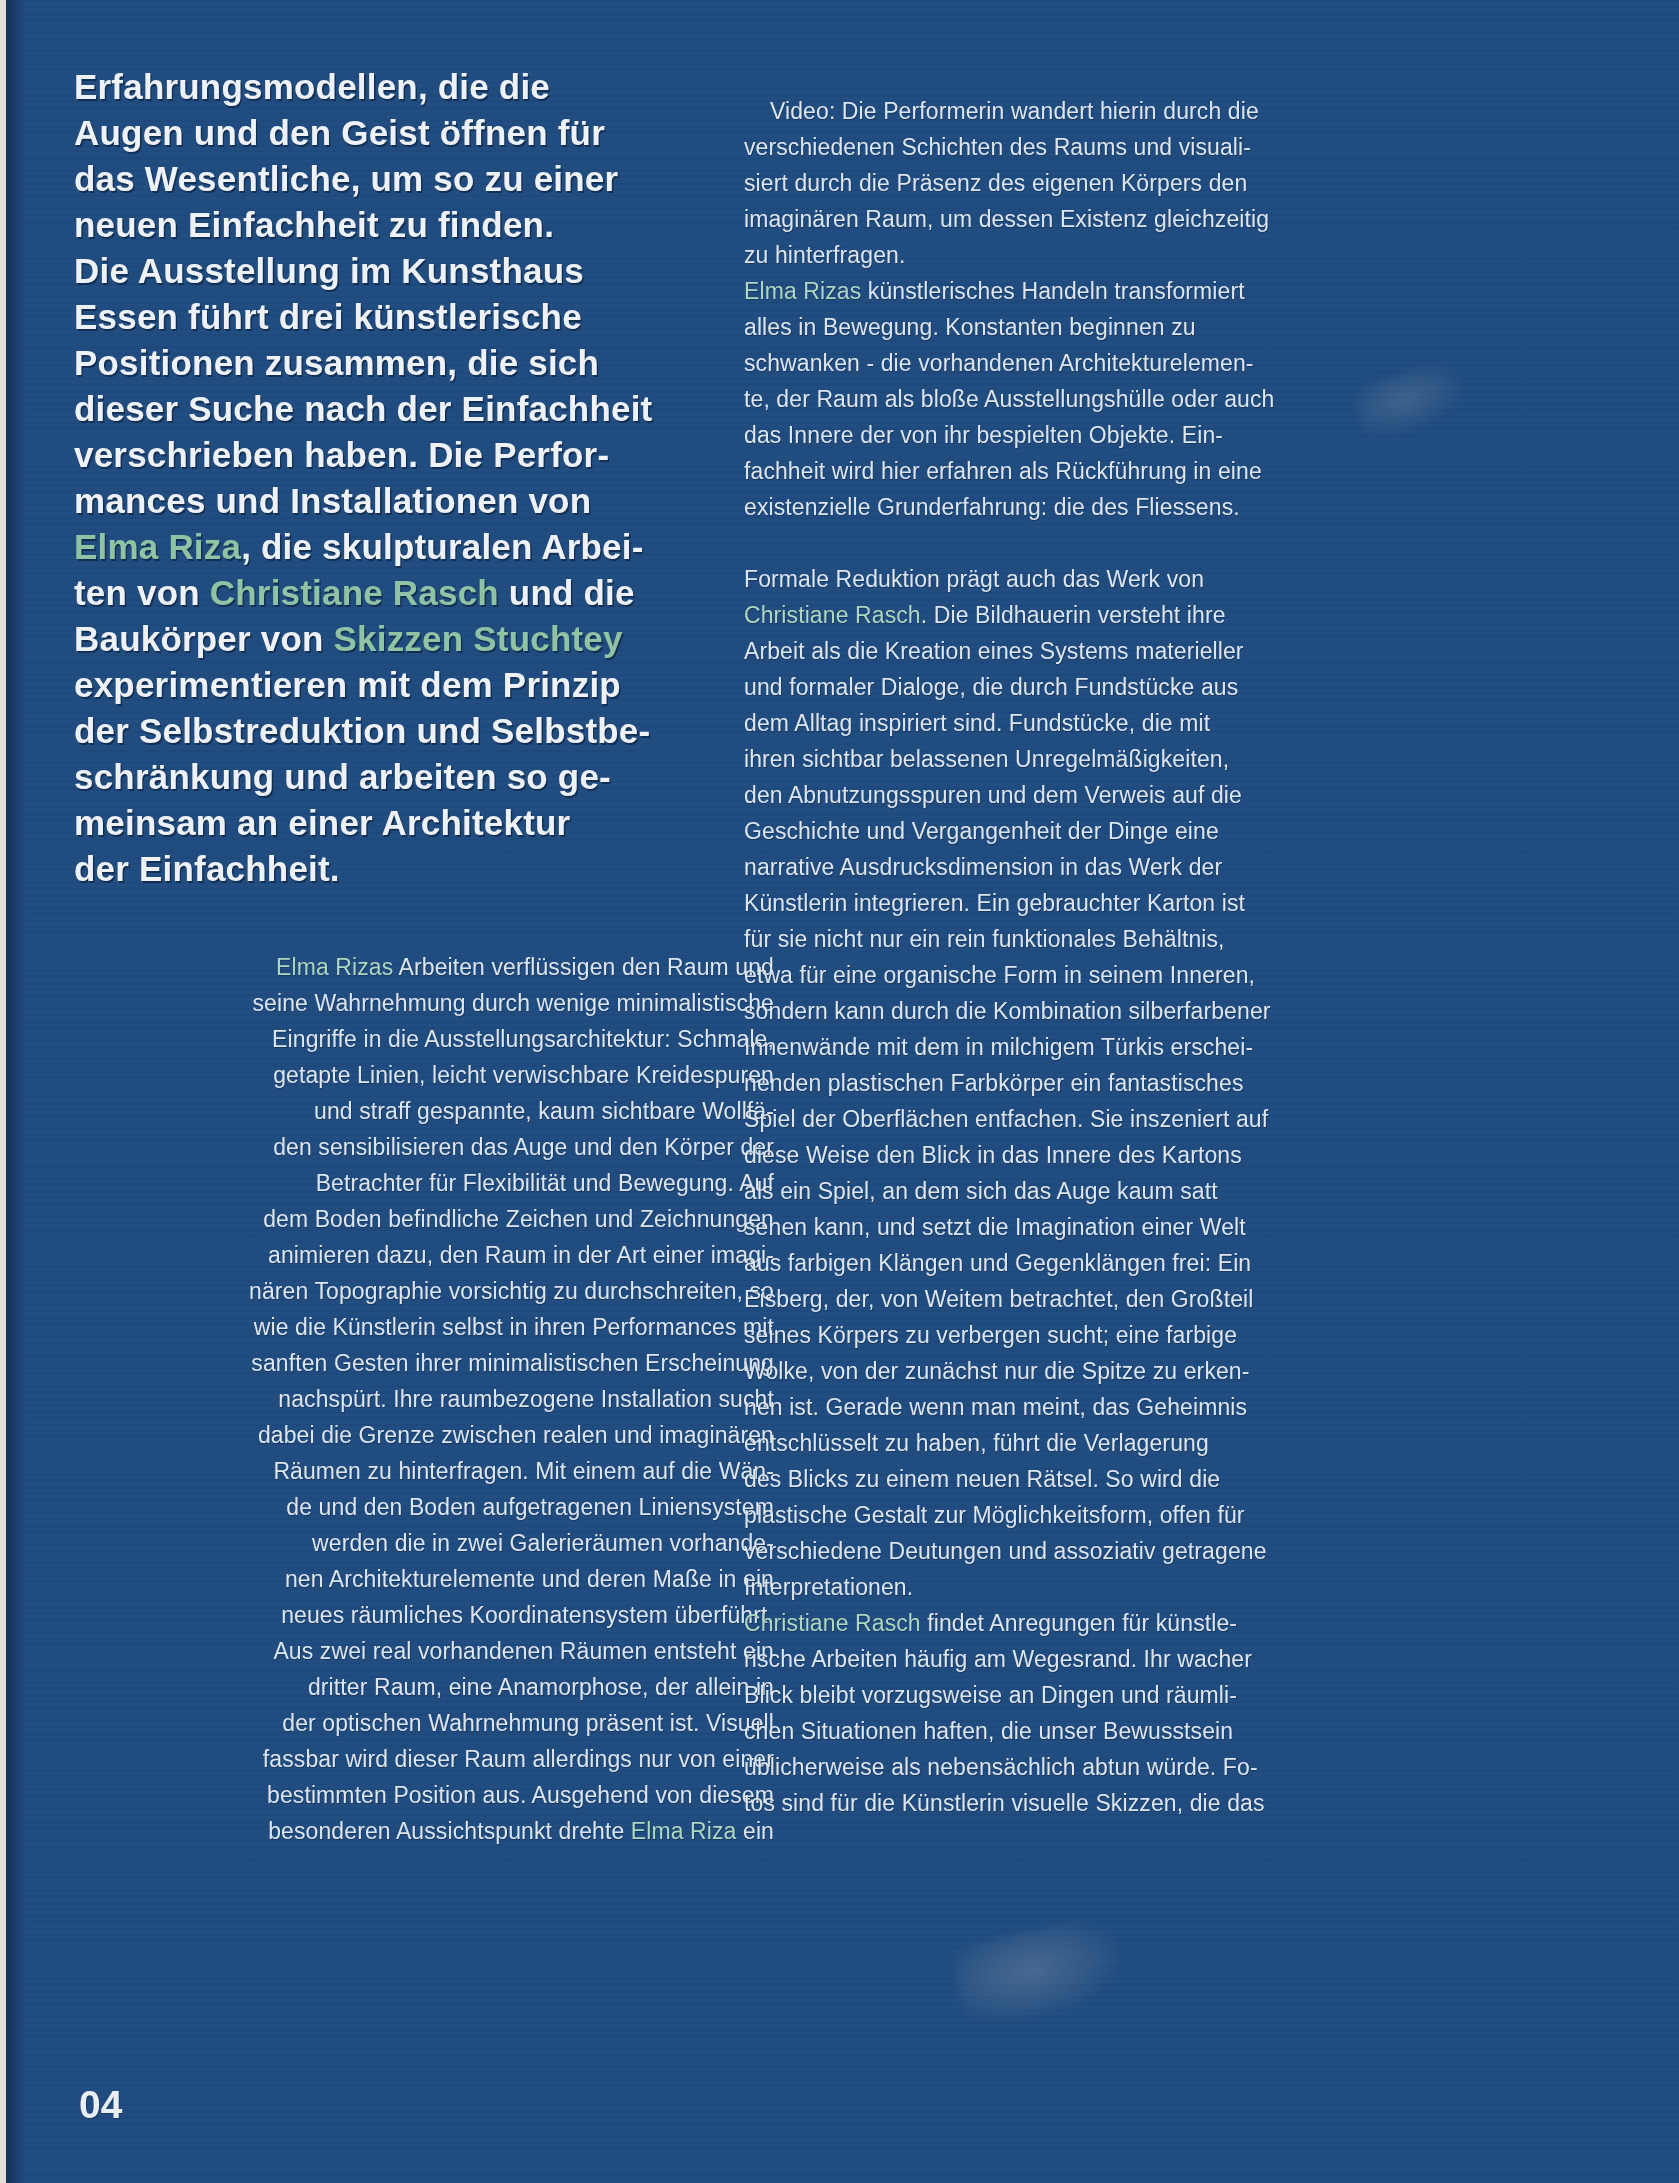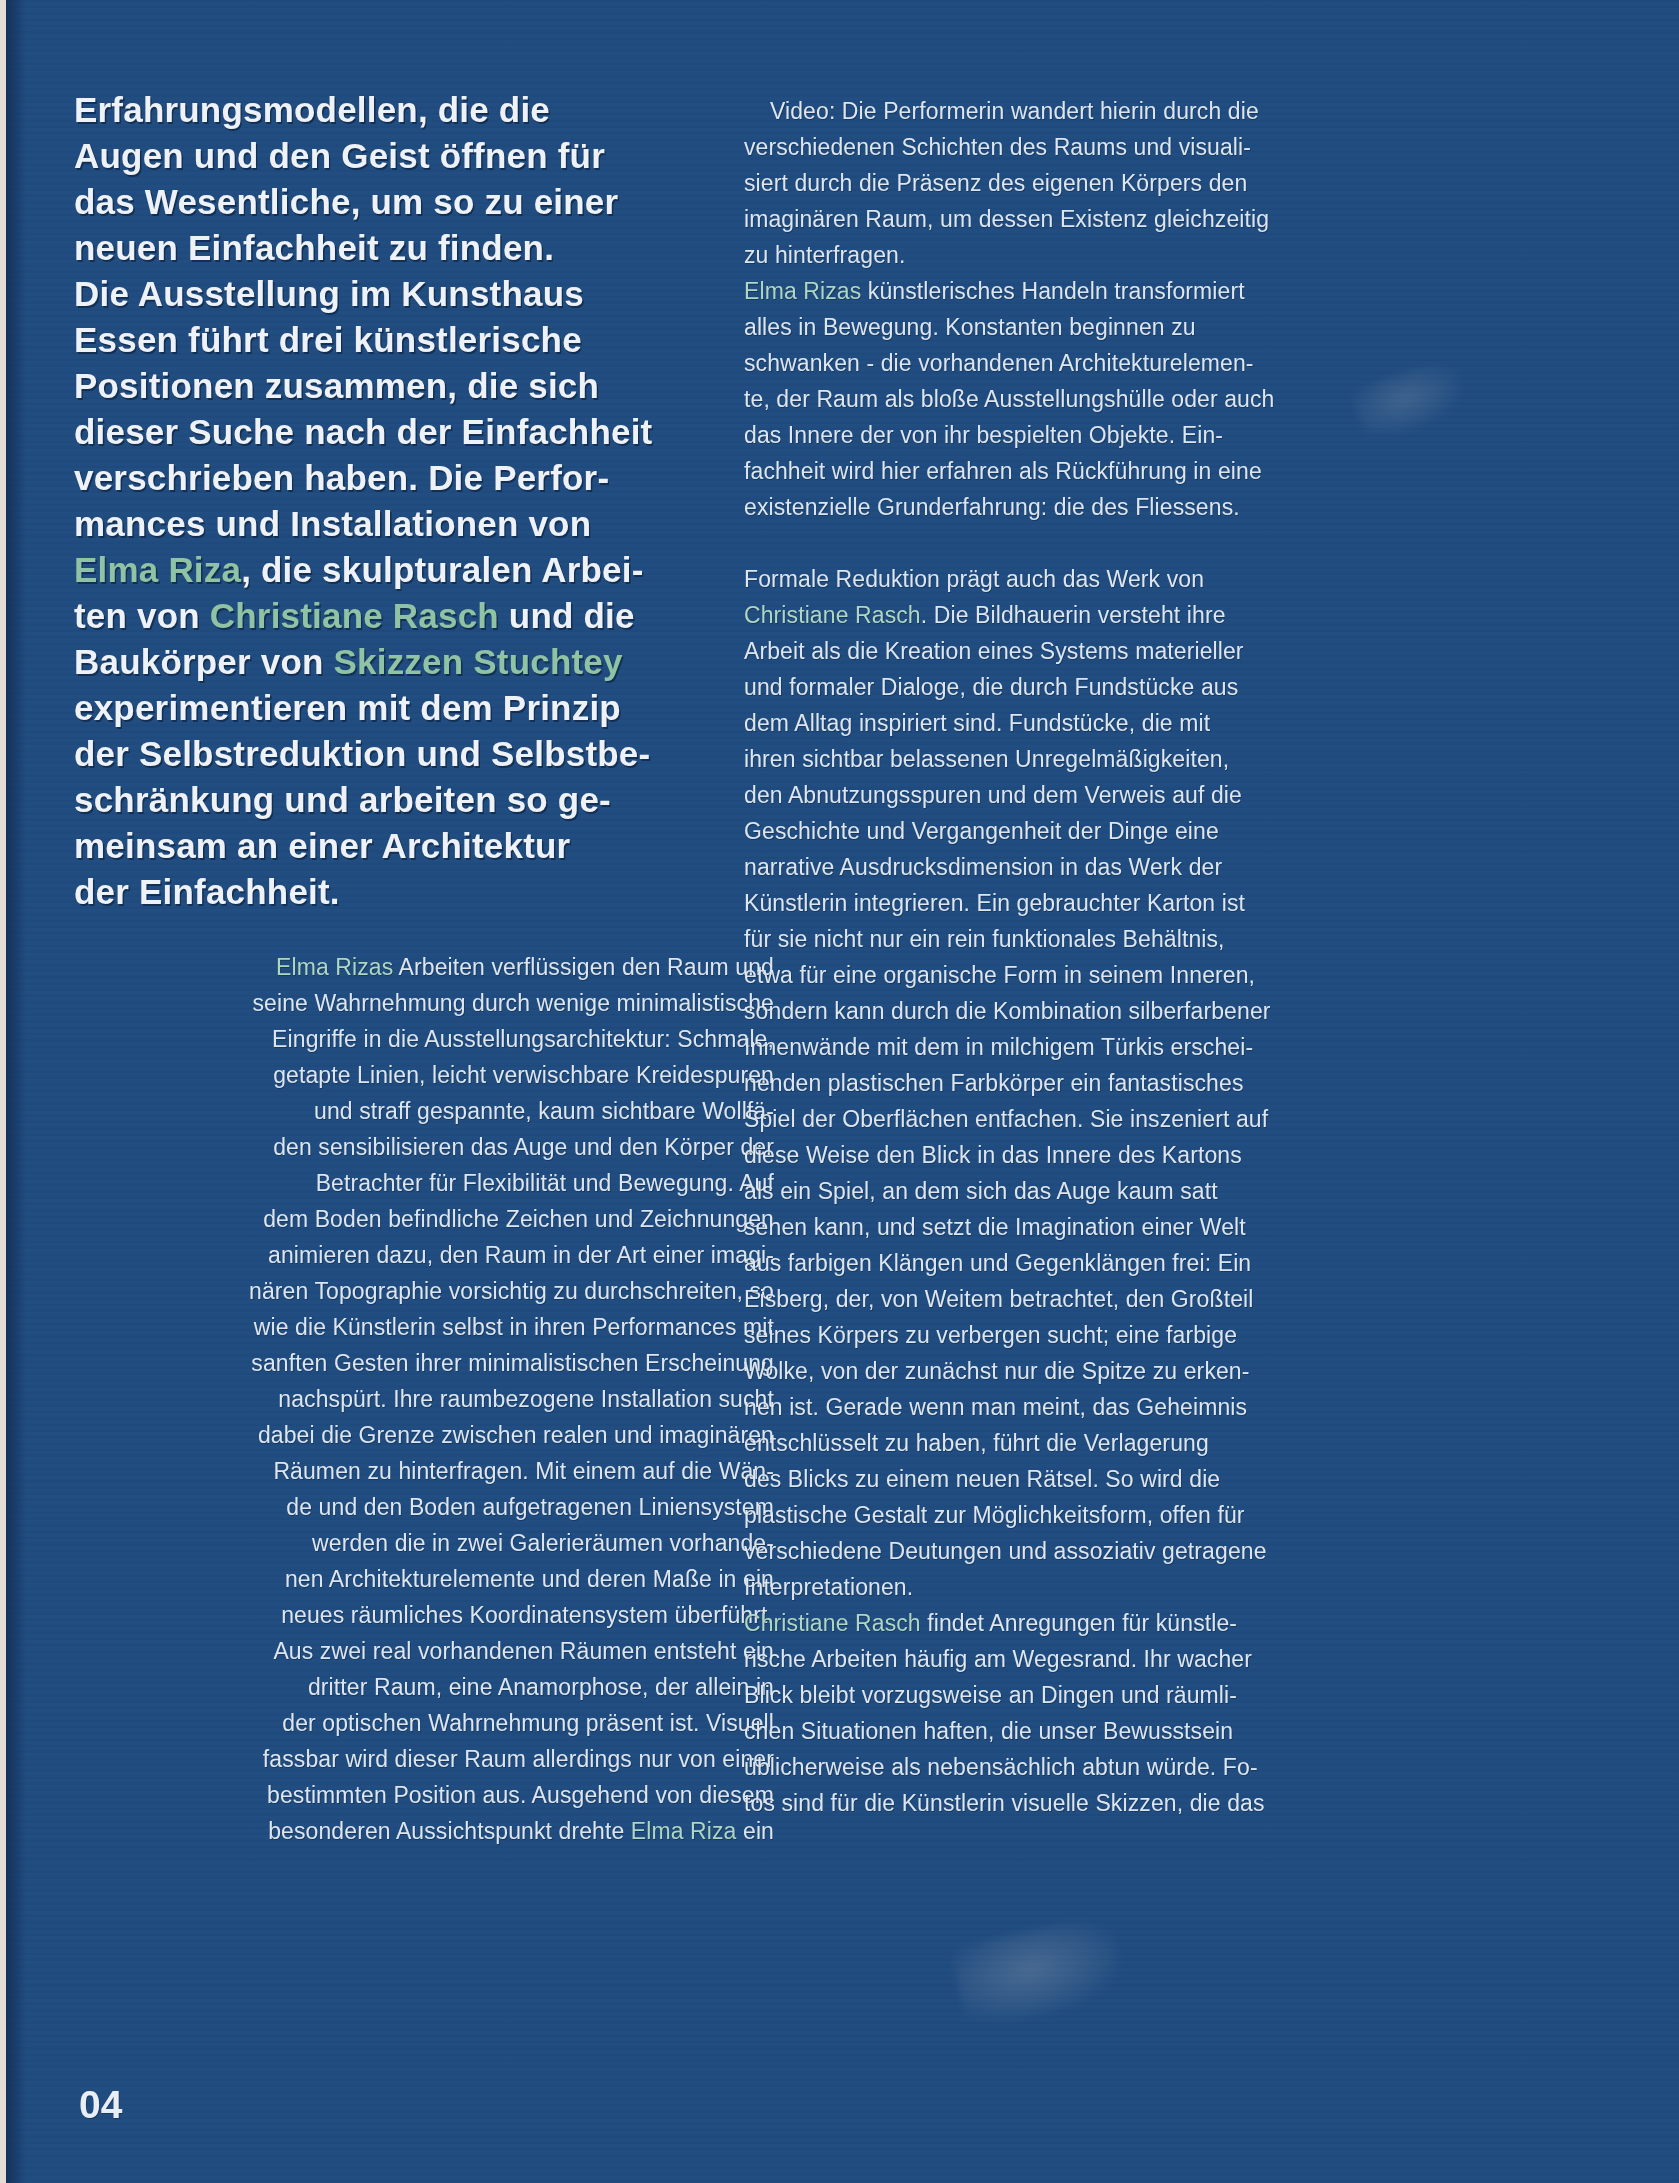--- a/index.html
+++ b/index.html
@@ -27,21 +27,20 @@
     position:absolute;left:6.3px;top:0;width:19.6px;height:100%;
     background:linear-gradient(90deg,var(--edge-shadow,#14315a) 0%,rgba(20,49,90,0) 100%);
   }
   .headline{
     position:absolute;left:74px;top:64px;width:700px;
     font-weight:700;font-size:35px;line-height:46px;
     letter-spacing:0.2px;
     color:var(--headline-text,#eef2f7);
     white-space:pre;
     text-shadow:1.4px 2.1px 0 rgba(8,24,48,.55);
-    margin-top:23px;
   }
   .body-col{
     position:absolute;
     font-weight:300;font-size:23px;line-height:36px;
     letter-spacing:0.1px;
     color:var(--body-text,#dde6ef);
     white-space:pre;
     text-shadow:0.7px 1.4px 0 rgba(8,24,48,.4);
   }
   .left-body{left:74px;top:949px;width:700px;text-align:right;}

